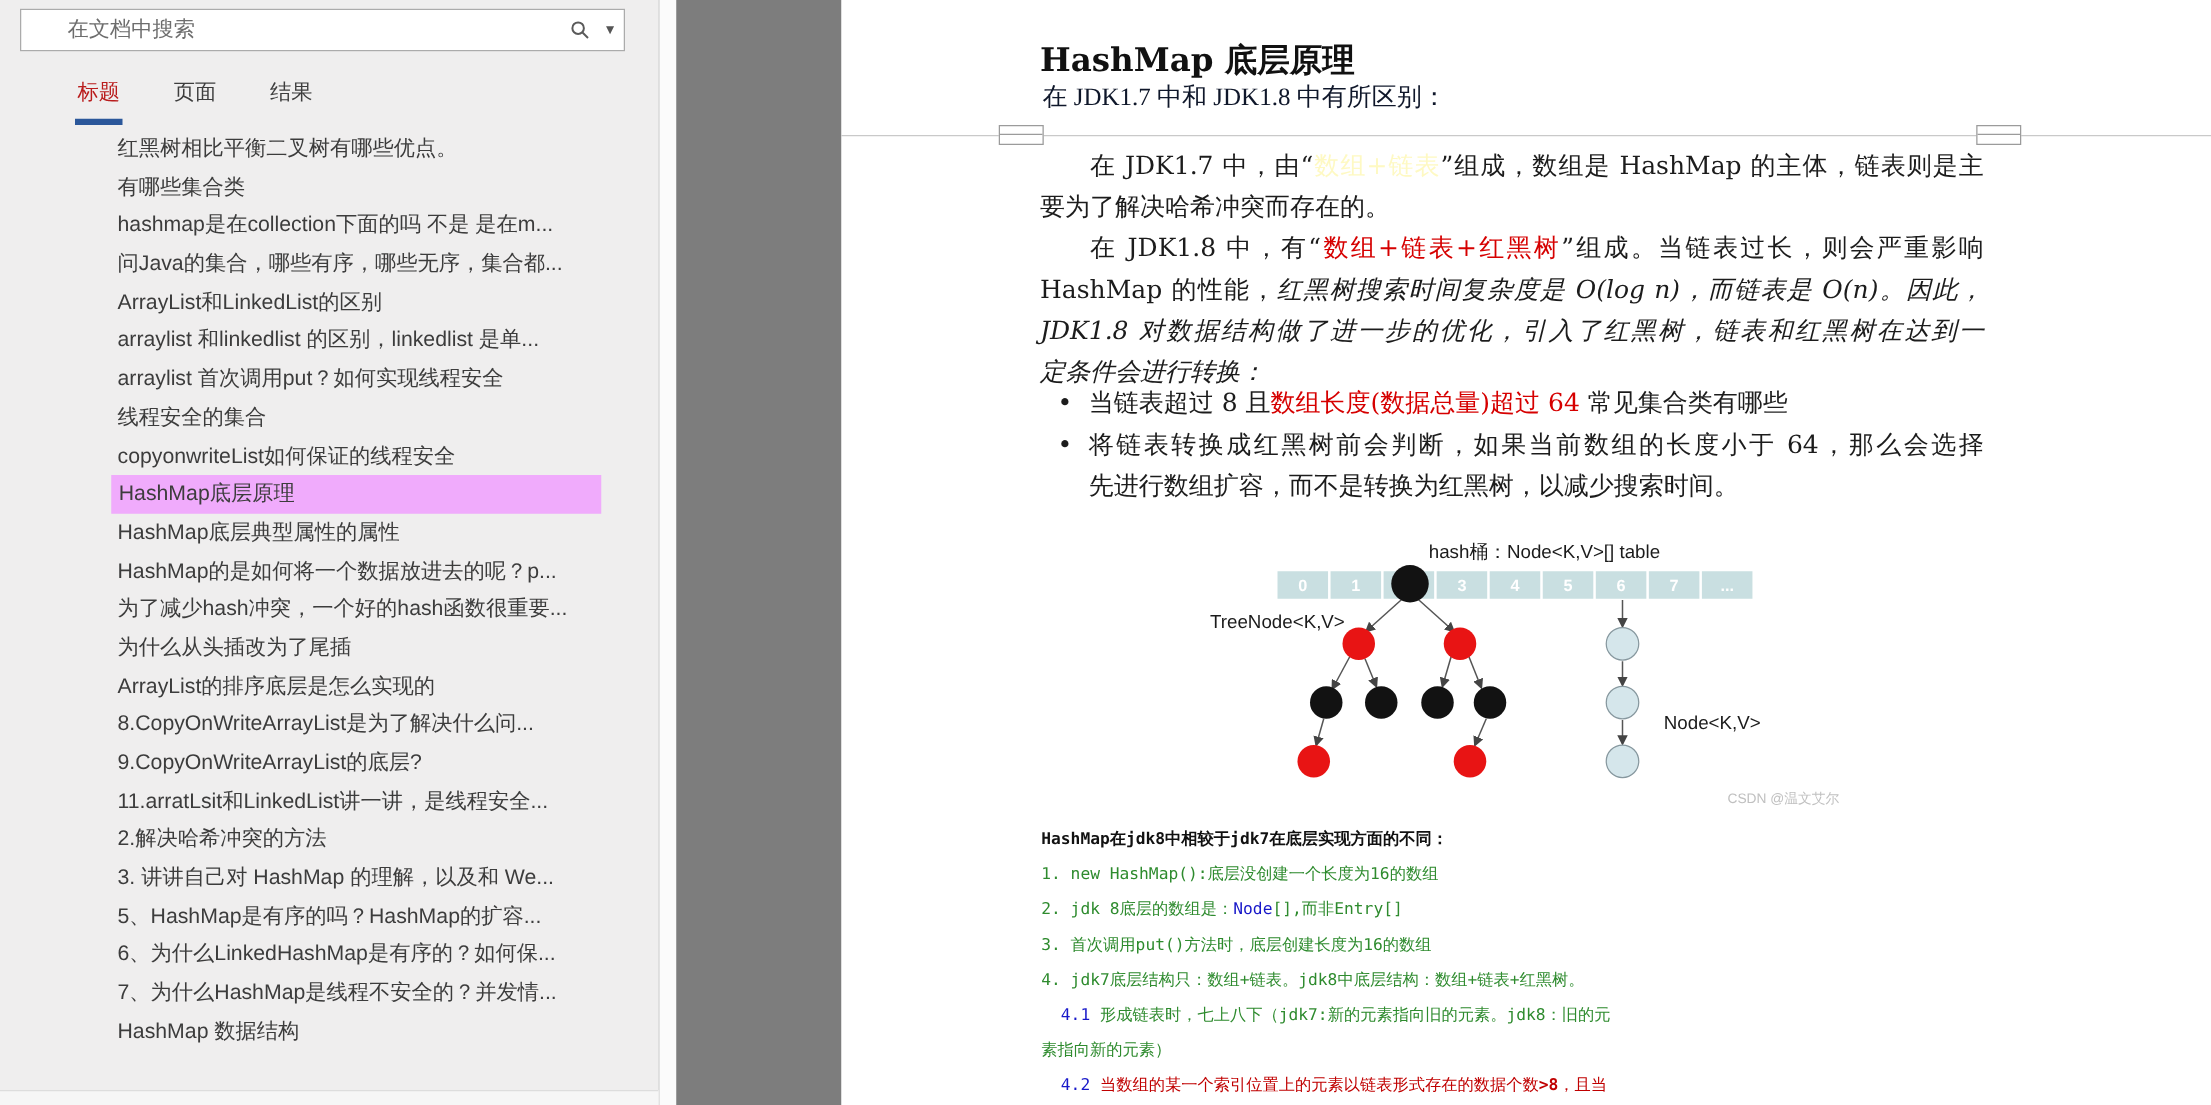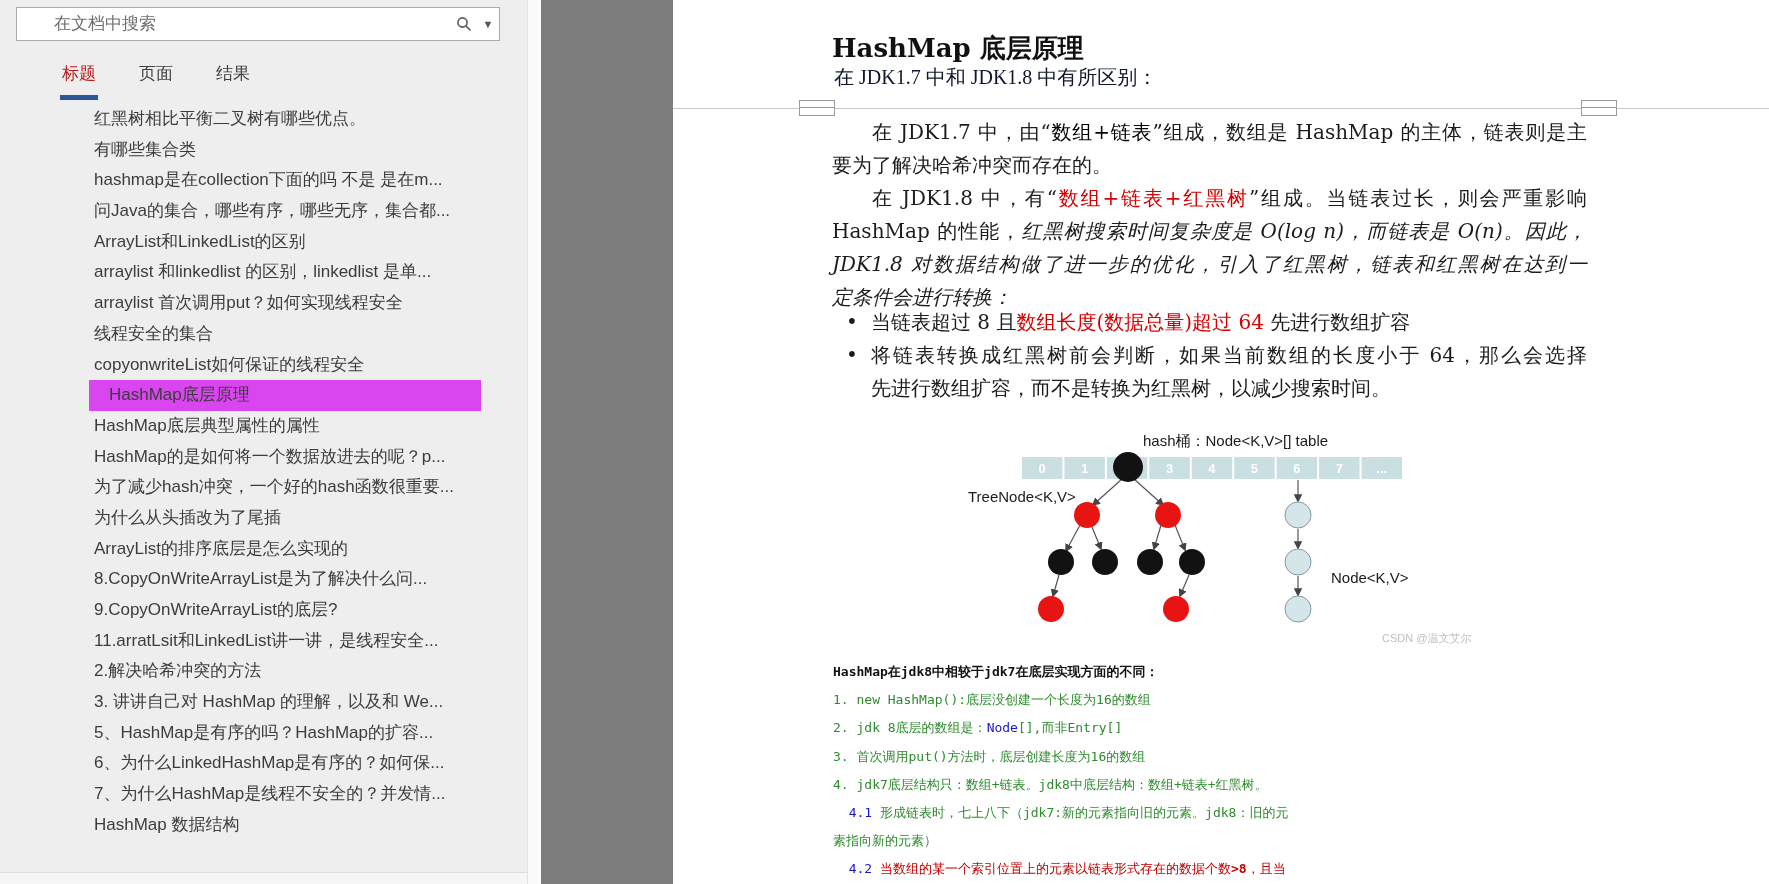--- a/index.html
+++ b/index.html
@@ -14,21 +14,21 @@
   .search input::placeholder{color:#6d6d6d;opacity:1;}
   .sicon{width:26px;height:100%;display:flex;align-items:center;justify-content:center;cursor:pointer;}
   .chev{width:22px;height:100%;display:flex;align-items:center;justify-content:center;
         font-size:11px;color:#555;cursor:pointer;}
   .tabs{position:absolute;left:16px;top:62px;display:flex;font-size:17px;color:#3d3d3d;}
   .tab{margin-right:39px;padding:0 2px 10px 2px;cursor:pointer;}
   .tab.active{color:#b91c1c;font-weight:normal;border-bottom:5px solid #2b579a;margin-left:44px;}
   .items{position:absolute;left:0;top:104px;width:527px;}
   .item{height:30.7px;line-height:30.7px;padding-left:94px;font-size:17px;color:#3c3c3c;
         white-space:nowrap;overflow:hidden;cursor:pointer;}
-  .item.sel{padding-left:20px;margin-left:89px;margin-right:46px;background:#d946ef;}
+  .item.sel{padding-left:6px;margin-left:89px;margin-right:46px;background:#f0abfc;}
   .vscroll{position:absolute;left:527px;top:0;width:14px;height:884px;background:#fbfbfb;
            border-left:1px solid #e2e2e2;box-sizing:border-box;}
   .hscroll{position:absolute;left:0;top:872px;width:527px;height:12px;background:#f6f6f6;
            border-top:1px solid #ddd;box-sizing:border-box;}
   
   .page{position:absolute;left:673px;top:0;width:1096px;height:884px;background:#ffffff;}
   .pbline{position:absolute;left:673px;top:108px;width:1096px;height:1px;background:#c9c9c9;}
   .pbmark{position:absolute;top:100px;width:36px;height:16px;background:#fff;
           border:1px solid #9b9b9b;box-sizing:border-box;}
   .pbmark::after{content:"";position:absolute;left:0;right:0;top:6px;height:1px;background:#9b9b9b;}
@@ -104,34 +104,34 @@
   <main class="page"></main>
 
   <h1 class="doctitle">HashMap 底层原理</h1>
   <div class="intro">在 JDK1.7 中和 JDK1.8 中有所区别：</div>
 
   <div class="pbline"></div>
   <div class="pbmark" style="left:799px"></div>
   <div class="pbmark" style="left:1581px"></div>
 
   <div id="para1" class="para" style="top:116px">
-      <div class="tline indent"><span>在 JDK1.7 中，由“</span><span style="color: #000000;">数组+链表</span><span>”组成，数组是 HashMap 的主体，链表则是主</span></div>
+      <div class="tline indent"><span>在 JDK1.7 中，由“</span><span style="color: #fef9c3;">数组+链表</span><span>”组成，数组是 HashMap 的主体，链表则是主</span></div>
       <div class="tline last"><span>要为了解决哈希冲突而存在的。</span></div>
     </div>
   <div id="para2" class="para" style="top:182px">
       <div class="tline indent"><span>在 JDK1.8 中，有“</span><span style="color: rgb(214, 0, 0);">数组+链表+红黑树</span><span>”组成。当链表过长，则会严重影响</span></div>
       <div class="tline"><span>HashMap 的性能，</span><span style="font-style: italic;">红黑树搜索时间复杂度是 O(log n)，而链表是 O(n)。因此，</span></div>
       <div class="tline"><span style="font-style: italic;">JDK1.8 对数据结构做了进一步的优化，引入了红黑树，链表和红黑树在达到一</span></div>
       <div class="tline last"><span style="font-style: italic; font-family: Liberation Mono, monospace;">定条件会进行转换：</span></div>
     </div>
   <div id="bullets" class="bullets">
       <div class="bullet">
         <div class="bdot">•</div>
         <div class="btext">
-          <div class="tline last"><span>当链表超过 8 且</span><span style="color: rgb(214, 0, 0);">数组长度(数据总量)超过 64 </span><span>先进行数组扩容</span></div>
+          <div class="tline last"><span>当链表超过 8 且</span><span style="color: rgb(214, 0, 0);">数组长度(数据总量)超过 64 </span><span>常见集合类有哪些</span></div>
         </div>
       </div>
       <div class="bullet">
         <div class="bdot">•</div>
         <div class="btext">
           <div class="tline"><span>将链表转换成红黑树前会判断，如果当前数组的长度小于 64，那么会选择</span></div>
           <div class="tline last"><span>先进行数组扩容，而不是转换为红黑树，以减少搜索时间。</span></div>
         </div>
       </div>
     </div>

